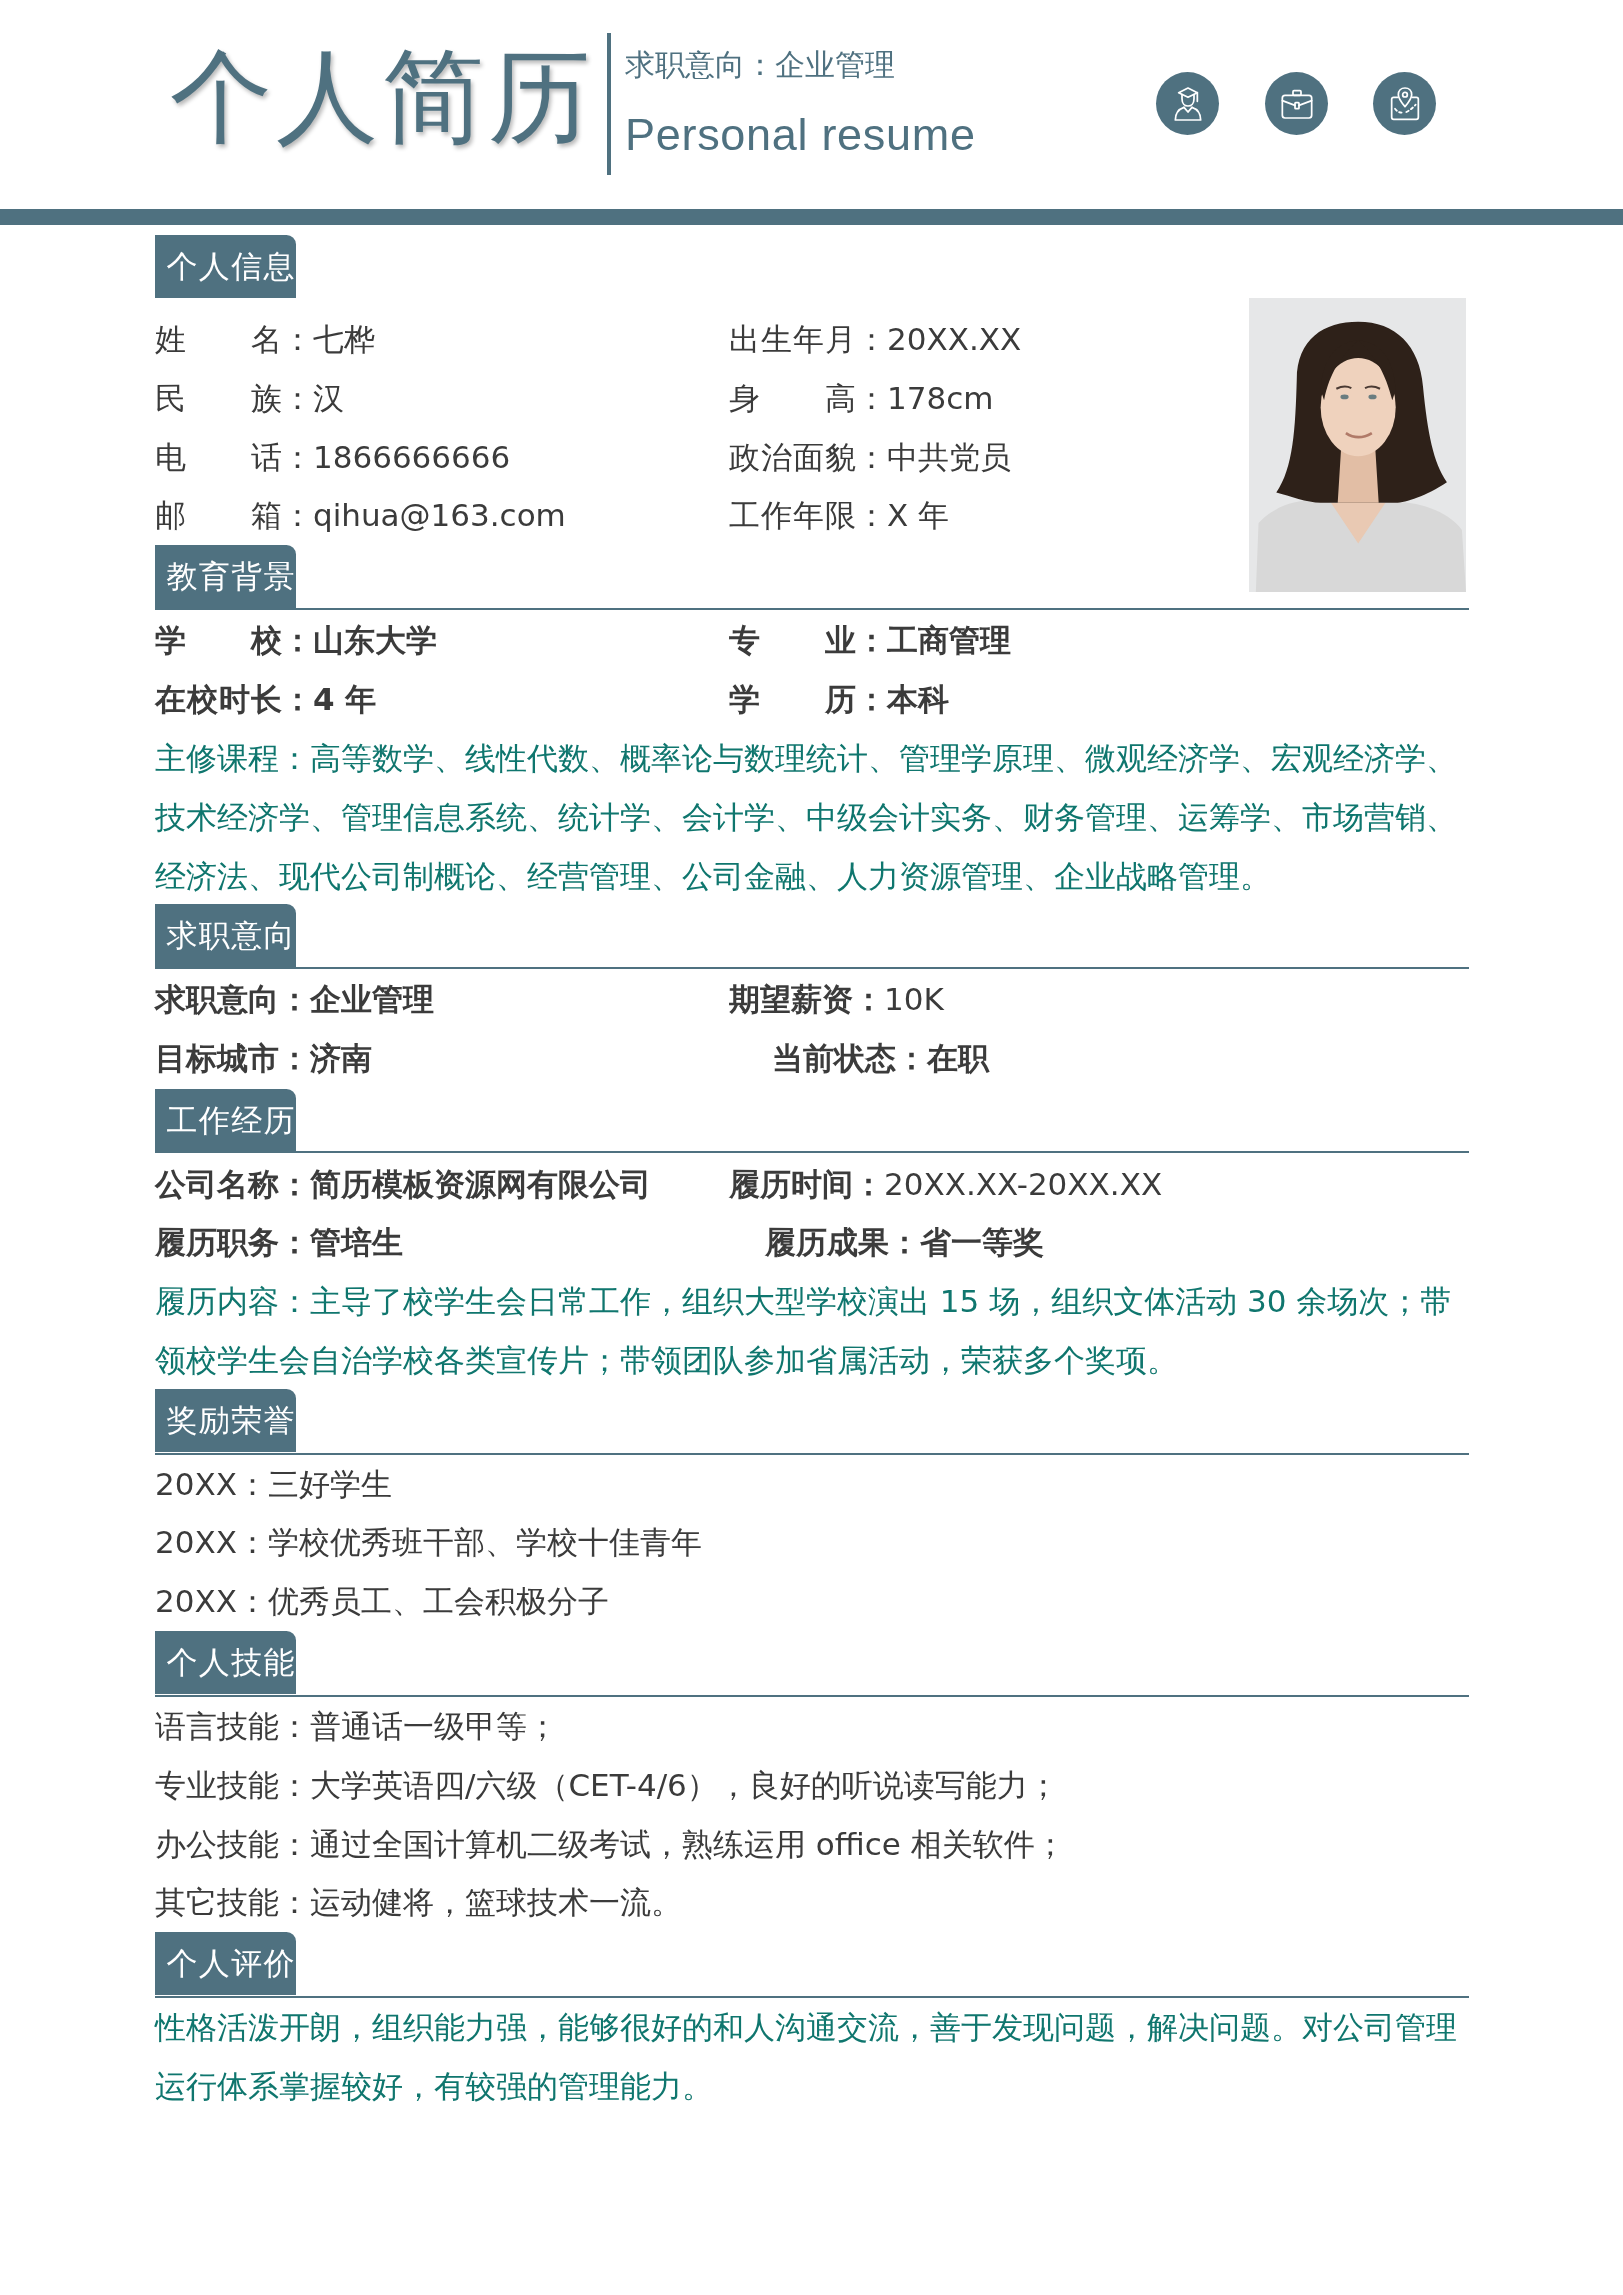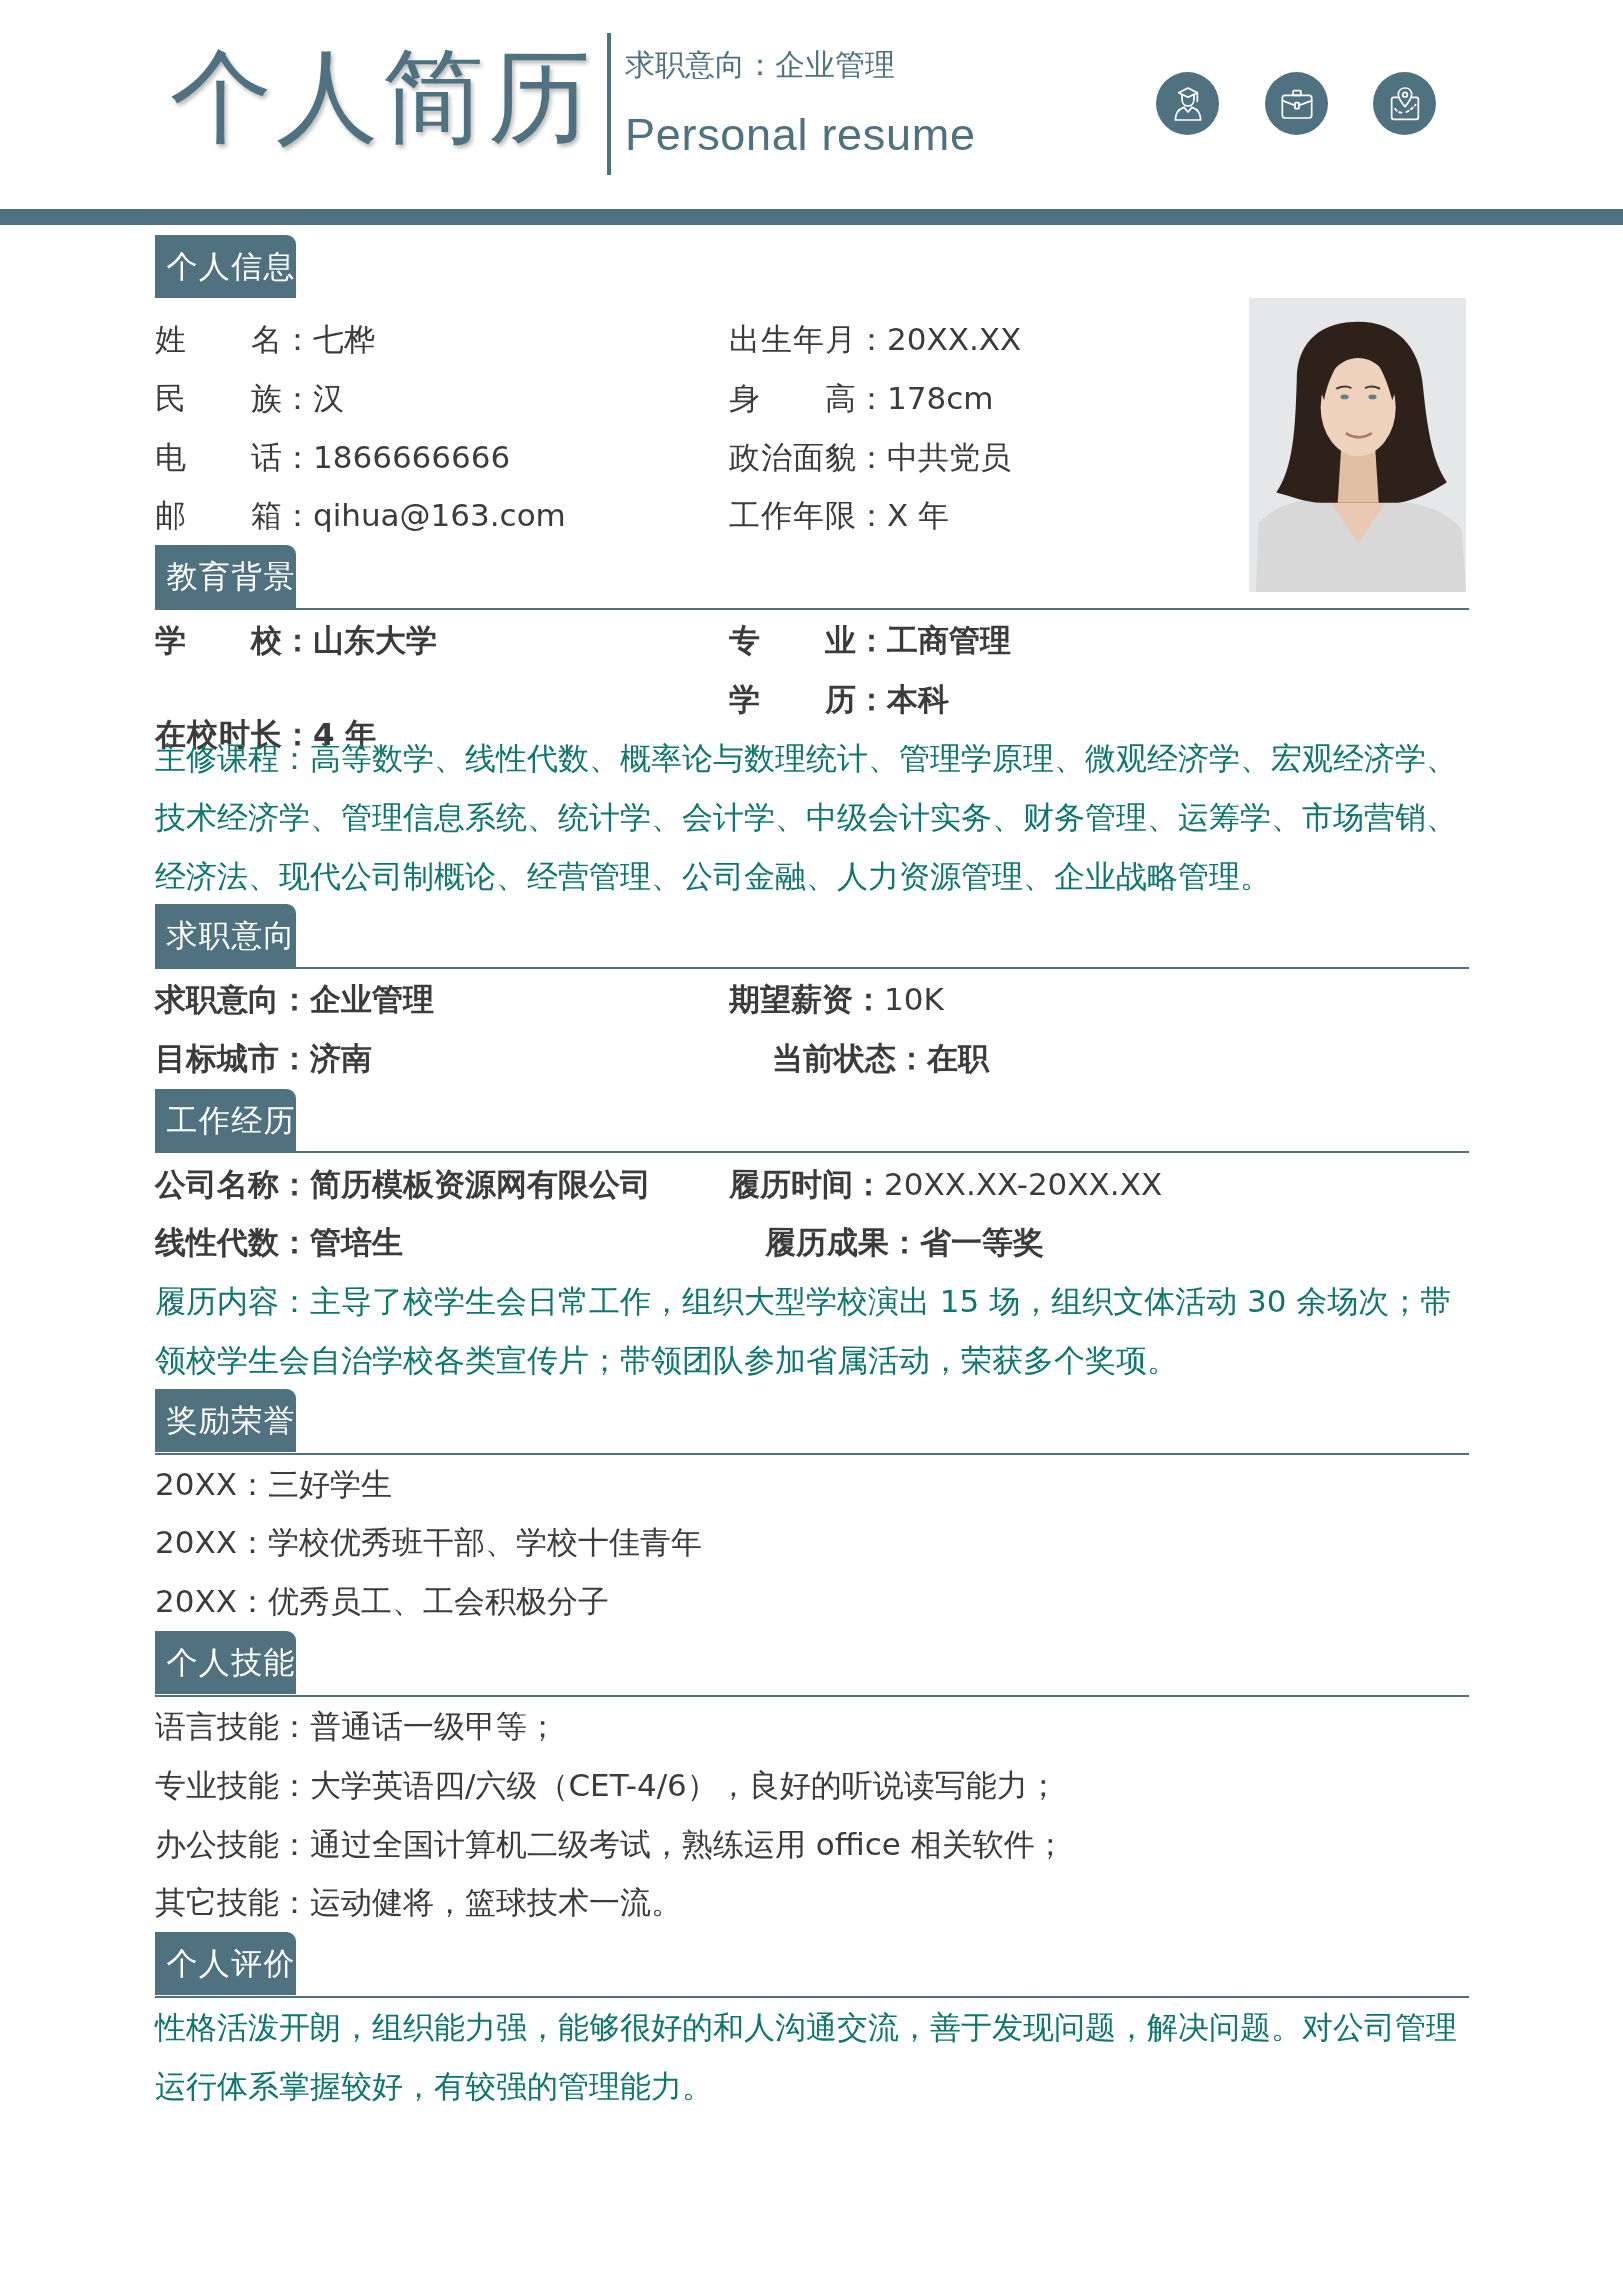--- a/index.html
+++ b/index.html
@@ -119,21 +119,21 @@
     <path d="M142 198 Q160 210 180 198" stroke="#b07a68" stroke-width="4" fill="none"></path>
   </svg>
 </div>
 
 <div class="abs tab" style="top:545px;">教育背景</div>
 <div class="abs rule" style="top:608px;"></div>
 
 <div class="abs row bold" style="left:155px; top:620px;">
   <span class="lbl-spaced">学校</span><span>：</span><span>山东大学</span>
 </div>
-<div class="abs row bold" style="left:155px; top:679px;margin-top:35px;">
+<div class="abs row bold" style="left:155px; top:679px;">
   <span class="lbl-spaced">在校时长</span><span>：</span><span>4 年</span>
 </div>
 <div class="abs row bold" style="left:729px; top:620px;">
   <span class="lbl-spaced">专业</span><span>：</span><span>工商管理</span>
 </div>
 <div class="abs row bold" style="left:729px; top:679px;">
   <span class="lbl-spaced">学历</span><span>：</span><span>本科</span>
 </div>
 <div class="abs para" style="top:729px;"><span>主修课程：</span><span>高等数学、线性代数、概率论与数理统计、管理学原理、微观经济学、宏观经济学、技术经济学、管理信息系统、统计学、会计学、中级会计实务、财务管理、运筹学、市场营销、经济法、现代公司制概论、经营管理、公司金融、人力资源管理、企业战略管理。</span></div>
 
@@ -153,21 +153,21 @@
   <span>当前状态</span><span>：</span><span>在职</span>
 </div>
 
 <div class="abs tab" style="top:1089px;">工作经历</div>
 <div class="abs rule" style="top:1151px;"></div>
 
 <div class="abs row bold" style="left:155px; top:1164px;">
   <span>公司名称</span><span>：</span><span>简历模板资源网有限公司</span>
 </div>
 <div class="abs row bold" style="left:155px; top:1222px;">
-  <span>线性代数</span><span>：</span><span>管培生</span>
+  <span>履历职务</span><span>：</span><span>管培生</span>
 </div>
 <div class="abs row bold" style="left:729px; top:1164px;">
   <span>履历时间</span><span>：</span><span style="font-weight:normal;">20XX.XX-20XX.XX</span>
 </div>
 <div class="abs row bold" style="left:729px; top:1222px;margin-left:36px;">
   <span>履历成果</span><span>：</span><span>省一等奖</span>
 </div>
 <div class="abs para" style="top:1272px;"><span>履历内容：</span><span>主导了校学生会日常工作，组织大型学校演出 15 场，组织文体活动 30 余场次；带领校学生会自治学校各类宣传片；带领团队参加省属活动，荣获多个奖项。</span></div>
 
 <div class="abs tab" style="top:1389px;">奖励荣誉</div>

